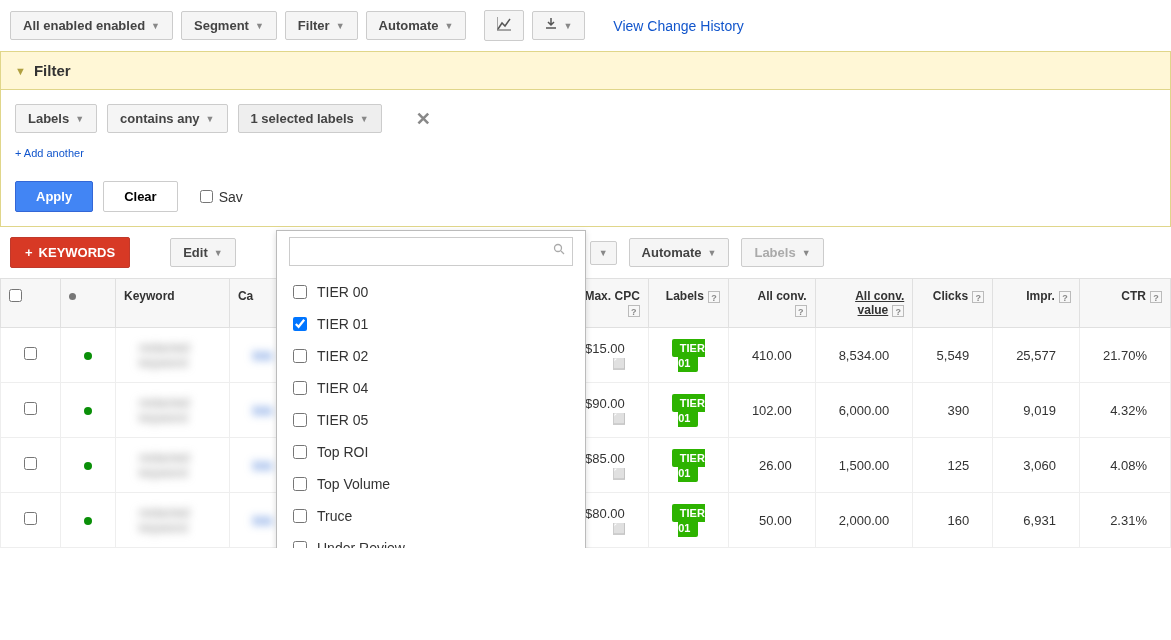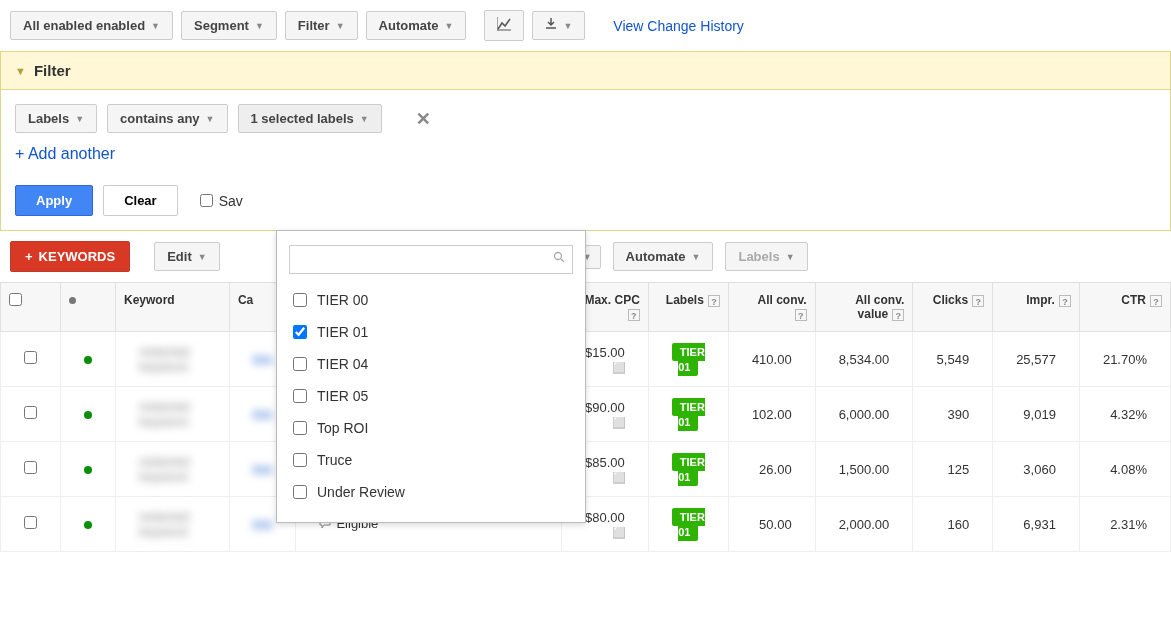--- a/index.html
+++ b/index.html
@@ -12,36 +12,36 @@
 .search-input { border: 1px solid #ccc; padding: 6px 10px; width: 200px; font-size: 13px; }
 .search-btn { border: 1px solid #ccc; border-left: none; background: #f5f5f5; padding: 6px 14px; cursor: pointer; }
 .link { color: #1155cc; cursor: pointer; font-size: 14px; }
 
 .filter-bar { background: #fff7d6; border: 1px solid #e0d68a; padding: 10px 14px; display: flex; align-items: center; font-weight: bold; font-size: 15px; }
 .filter-bar .caret { color: #b0a040; margin-right: 8px; font-size: 11px; }
 
 .filter-body { border: 1px solid #e0d68a; border-top: none; padding: 14px; position: relative; }
 .filter-row { display: flex; align-items: center; gap: 10px; margin-bottom: 12px; }
 .close-x { color: #888; font-size: 18px; font-weight: bold; cursor: pointer; margin-left: 24px; }
-.add-link { color: #1155cc; font-size: 16px; cursor: pointer; margin-bottom: 14px; display: inline-block; }
+.add-link { color: #1155cc; font-size: 11px; cursor: pointer; margin-bottom: 14px; display: inline-block; }
 .apply-btn { background: #4285f4; color: #fff; border: 1px solid #3367d6; padding: 7px 20px; font-weight: bold; cursor: pointer; font-size: 13px; border-radius: 2px; }
 .clear-btn { background: #fff; border: 1px solid #ccc; padding: 7px 20px; cursor: pointer; font-size: 13px; border-radius: 2px; font-weight: bold; }
 .save-wrap { display: flex; align-items: center; gap: 6px; margin-left: 12px; font-size: 14px; }
 
-.dropdown-panel { position: absolute; top: 140px; left: 275px; width: 310px; background: #fff; border: 1px solid #bbb; box-shadow: 0 2px 6px rgba(0,0,0,0.15); z-index: 100; padding: 14px 12px; }
+.dropdown-panel { position: absolute; top: 140px; left: 275px; width: 310px; background: #fff; border: 1px solid #bbb; box-shadow: 0 2px 6px rgba(0,0,0,0.15); z-index: 100; padding: 6px 12px; }
 .dropdown-search { position: relative; margin-bottom: 10px; }
 .dropdown-search input { width: 100%; border: 1px solid #ccc; padding: 6px; font-size: 13px; }
 .dropdown-search .mag { position: absolute; right: 8px; top: 6px; color: #aaa; font-size: 13px; }
 .options-scroll { max-height: 360px; overflow-y: auto; position: relative; }
 .option { display: flex; align-items: center; gap: 10px; padding: 8px 4px; font-size: 14px; color: #333; cursor: pointer; }
 .option input[type=checkbox] { width: 14px; height: 14px; }
 
 .actions-bar { display: flex; align-items: center; gap: 12px; padding: 10px; }
 .keywords-btn { background: #d73925; color: #fff; border: 1px solid #c0392b; padding: 7px 14px; font-weight: bold; font-size: 13px; border-radius: 2px; display: inline-flex; align-items: center; gap: 6px; cursor: pointer; }
-.edit-btn { margin-left: 12px; }
+.edit-btn { margin-left: 28px; }
 
 .table { width: 100%; border-collapse: collapse; }
 .table th { background: #f7f7f7; border: 1px solid #e0e0e0; padding: 10px 8px; text-align: right; font-size: 12px; font-weight: bold; color: #333; vertical-align: top; }
 .table th.left { text-align: left; }
 .table td { border: 1px solid #eee; padding: 12px 23px; text-align: right; font-size: 13px; color: #333; vertical-align: middle; }
 .table td.left { text-align: left; }
 .table td.center { text-align: center; }
 .help-icon { display: inline-block; width: 12px; height: 12px; border: 1px solid #bbb; font-size: 9px; line-height: 12px; text-align: center; color: #888; margin-left: 4px; vertical-align: middle; }
 .status-dot { display: inline-block; width: 8px; height: 8px; background: #0a8f08; border-radius: 50%; }
 .status-dot-grey { display: inline-block; width: 7px; height: 7px; background: #777; border-radius: 50%; }
@@ -137,29 +137,37 @@
     <div class="option">
           <input type="checkbox" style="">
           <span>TIER 00</span>
         </div>
         <div class="option">
           <input type="checkbox" checked="" style="">
           <span>TIER 01</span>
         </div>
         <div class="option">
           <input type="checkbox" style="">
+          <span>TIER 02</span>
+        </div>
+        <div class="option">
+          <input type="checkbox" style="">
           <span>TIER 04</span>
         </div>
         <div class="option">
           <input type="checkbox" style="">
           <span>TIER 05</span>
         </div>
         <div class="option">
           <input type="checkbox" style="">
           <span>Top ROI</span>
+        </div>
+        <div class="option">
+          <input type="checkbox" style="">
+          <span>Top Volume</span>
         </div>
         <div class="option">
           <input type="checkbox" style="">
           <span>Truce</span>
         </div>
         <div class="option">
           <input type="checkbox" style="">
           <span>Under Review</span>
         </div>
       </div>
@@ -193,21 +201,21 @@
   <thead>
     <tr>
       <th class="left" style="width:40px;"><input type="checkbox" style=""></th>
       <th class="left" style="width:40px;"><span class="status-dot-grey"></span></th>
       <th class="left" style="width:120px;">Keyword</th>
       <th class="left" style="width:35px;">Ca</th>
       <th style="width:325px;"></th>
       <th style="width:70px;"><span>Max. CPC</span><span class="help-icon">?</span></th>
       <th style="width:80px;"><span>Labels</span><span class="help-icon">?</span></th>
       <th style="width:80px;"><span>All conv.</span><br><span class="help-icon">?</span></th>
-      <th style="width:90px;"><span>All conv. value</span><span class="help-icon">?</span></th>
+      <th style="width:90px;text-decoration:underline;"><span>All conv. value</span><span class="help-icon">?</span></th>
       <th style="width:80px;"><span>Clicks</span><span class="help-icon">?</span></th>
       <th style="width:80px;"><span>Impr.</span><span class="help-icon">?</span></th>
       <th style="width:80px;"><span>CTR</span><span class="help-icon">?</span></th>
     </tr>
   </thead>
   <tbody id="table-body">
       <tr>
         <td class="center"><input type="checkbox" style=""></td>
         <td class="center"><span class="status-dot"></span></td>
         <td class="left"><span class="blur">redacted keyword</span></td>

